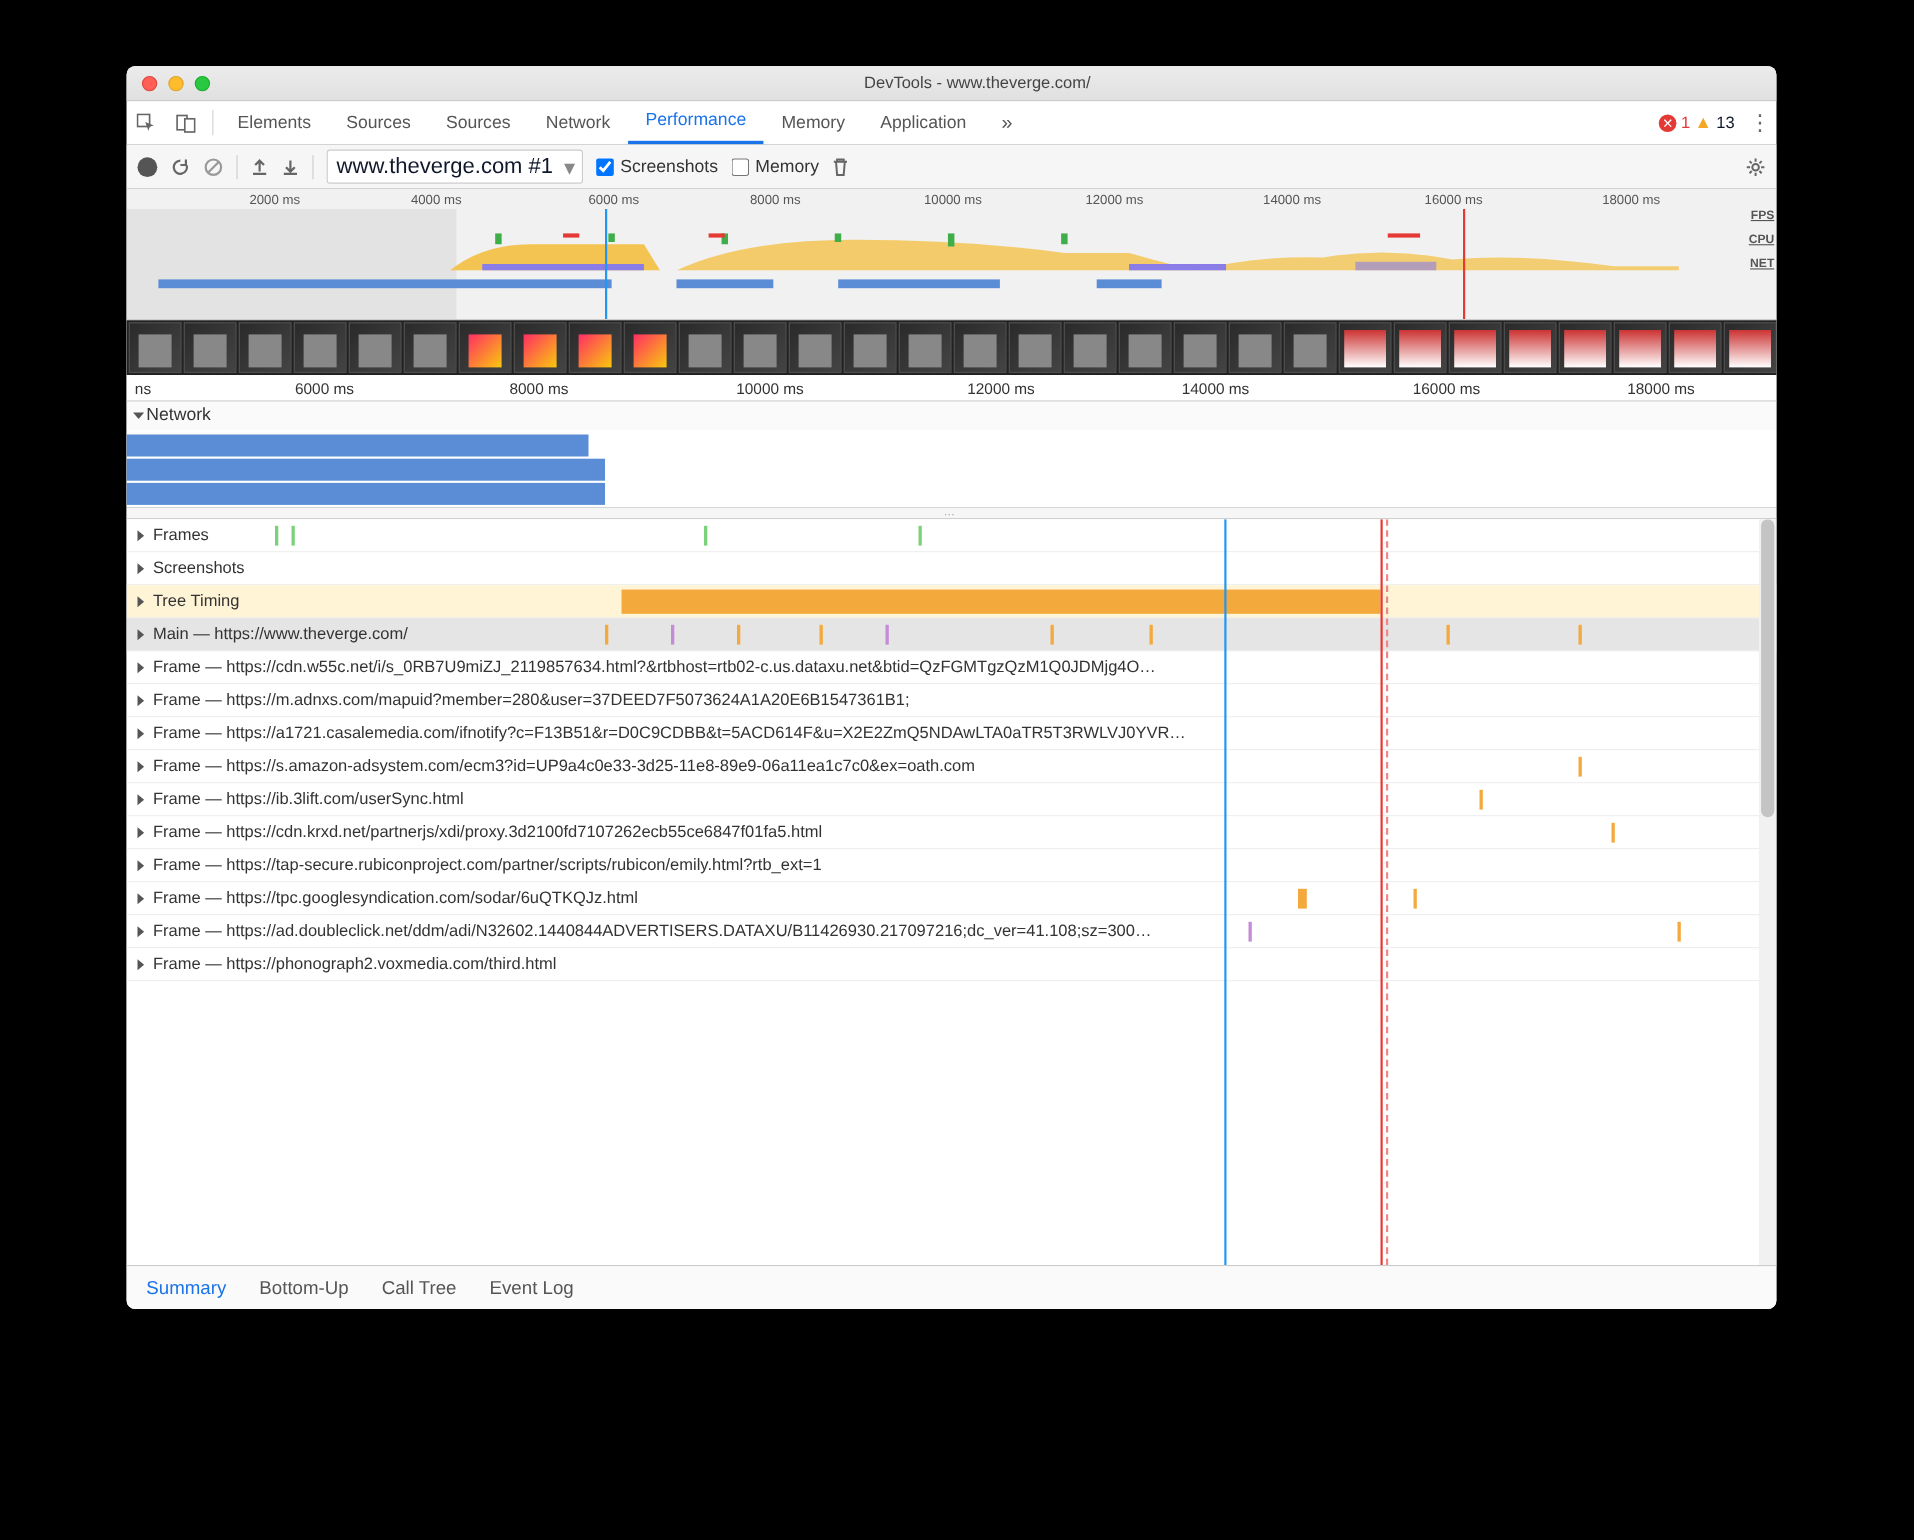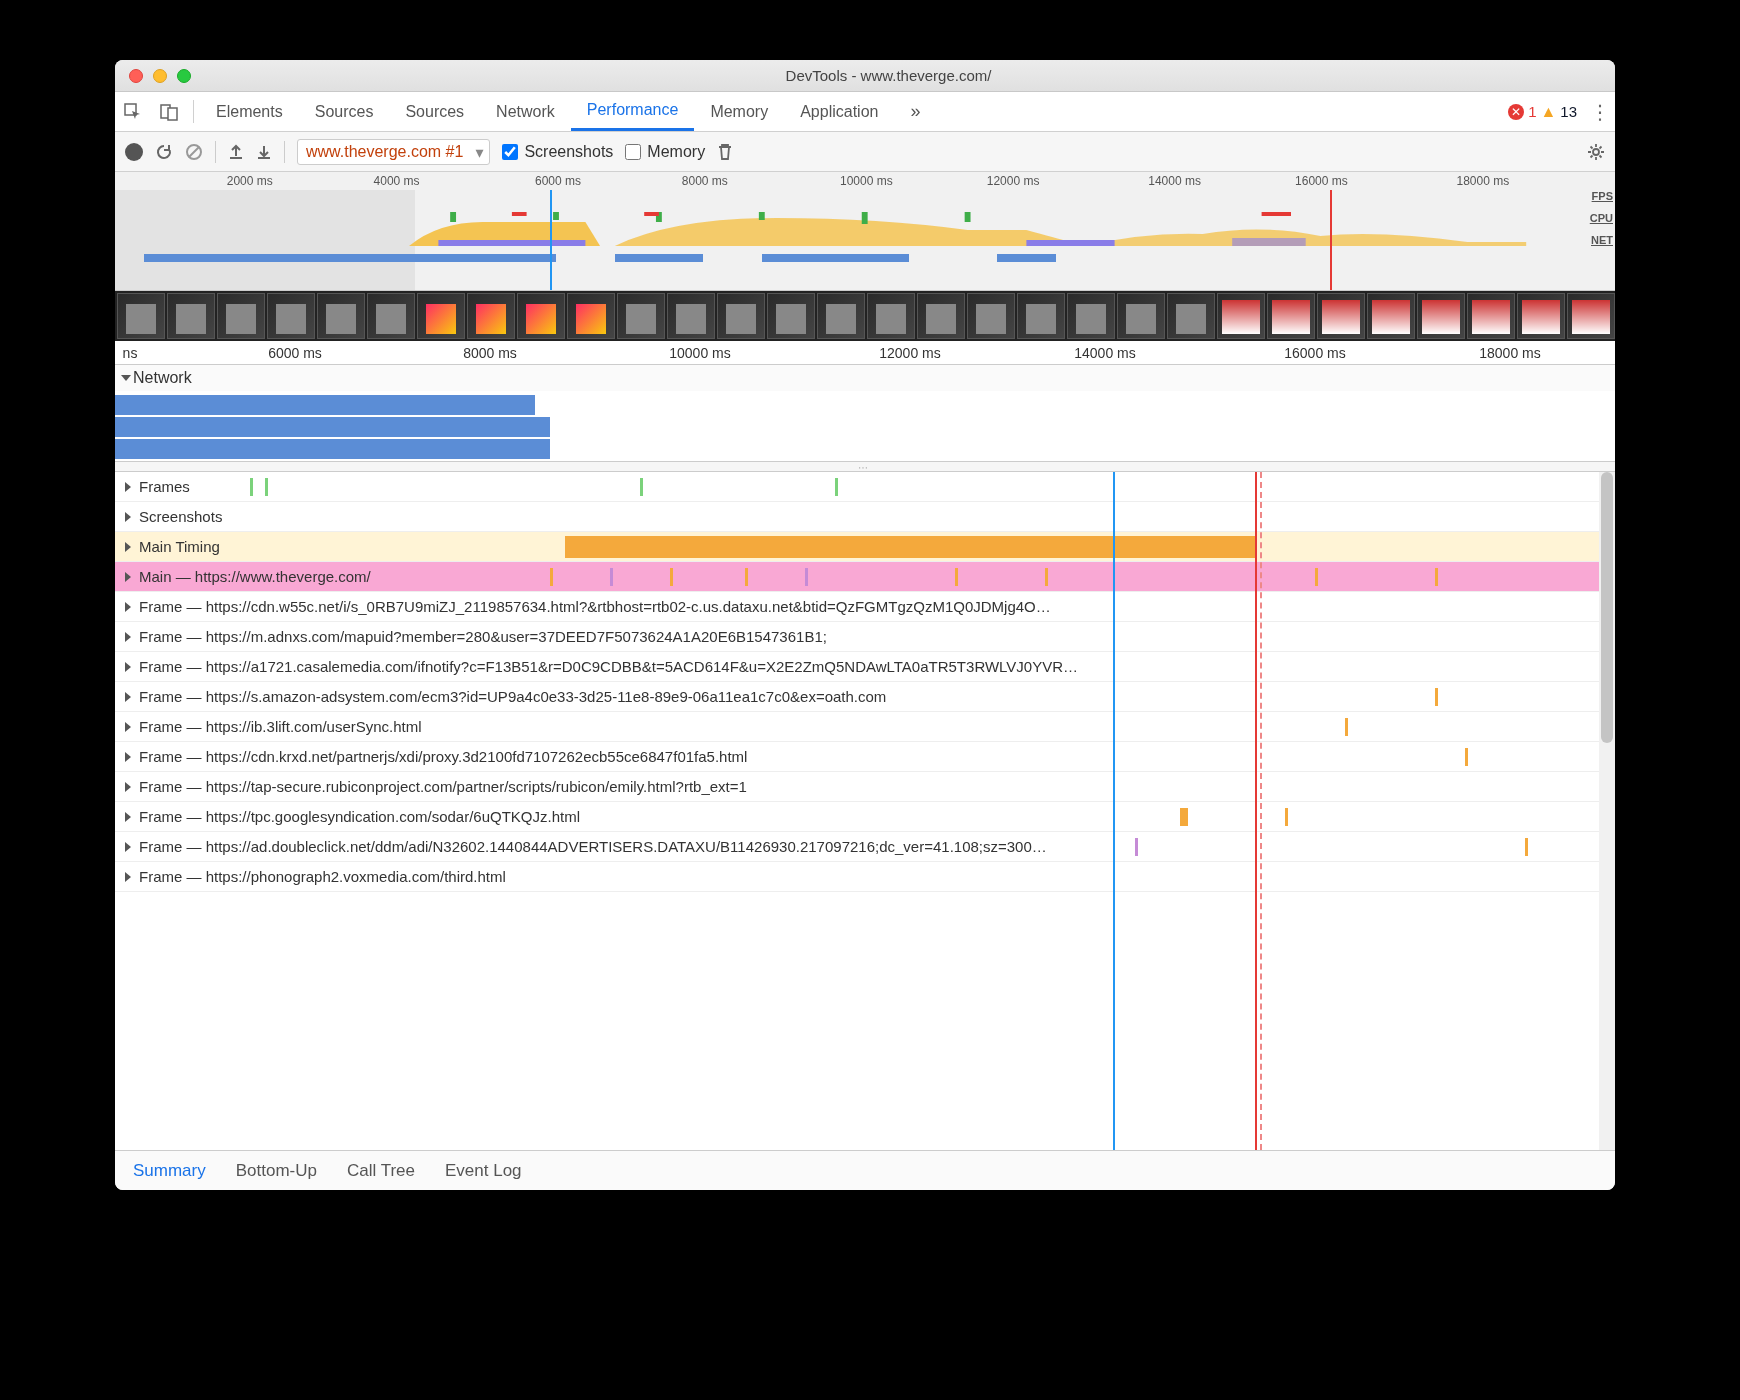--- a/index.html
+++ b/index.html
@@ -70,21 +70,21 @@
     display:flex;
     align-items:center;
     padding: 0 10px;
     gap: 12px;
     color:#666;
     background:#f6f6f6;
   }
   .toolbar .circle { width:18px; height:18px; border-radius:50%; background:#555; }
   .toolbar .vsep { width:1px; height:22px; background:#ccc; }
   .toolbar .select {
-    border:1px solid #ccc; background:#fff; padding:3px 26px 3px 8px; border-radius:3px; color:#c2410c; font-size:16px;
+    border:1px solid #ccc; background:#fff; padding:3px 26px 3px 8px; border-radius:3px; color:#0f172a; font-size:20px;
     position:relative;
   }
   .toolbar .select:after { content:"▾"; position:absolute; right:6px; color:#888; }
   .toolbar label { display:flex; align-items:center; gap:6px; font-size:16px; color:#333; }
   .toolbar input[type=checkbox]{ width:16px; height:16px; }
   .toolbar .gear { margin-left:auto; }
   
   .overview {
     position:relative;
     border-bottom:1px solid #ccc;
@@ -120,21 +120,21 @@
   
   .flame {
     flex:1;
     overflow:auto;
     position:relative;
     font-size:15px;
     background:#fff;
   }
   .flame-row { height:30px; border-bottom:1px solid #eee; display:flex; align-items:center; position:relative; white-space:nowrap; }
   .flame-row.hl { background:#fff4d6; }
-  .flame-row.sel { background:#f9a8d4;text-align:right; }
+  .flame-row.sel { background:#e5e5e5;text-align:right; }
   .flame-row .tri { margin:0 6px 0 10px; }
   .flame-row .label { z-index:2; background:rgba(255,255,255,0); padding:0 2px; }
   .flame-row.hl .label { background:#fff4d6; }
   .flame-bar { position:absolute; top:4px; height:22px; background:#f4a93c; }
   .vline { position:absolute; top:0; bottom:0; width:2px; z-index:3; }
   .vline.blue { background:#2196f3; }
   .vline.red { background:#e53935; }
   .vline.reddash { width:0; border-left:2px dashed #e88; }
   .spark { position:absolute; top:6px; width:3px; height:18px; background:#f4a93c; }
   .spark.p { background:#c58bd6; }
@@ -363,21 +363,21 @@
         <div class="spark g" style="left:10%;"></div>
       <div class="spark g" style="left:35%;"></div>
         <div class="spark g" style="left:48%;"></div>
     </div>
     <div class="flame-row">
       <span class="tri"></span>
       <span class="label">Screenshots</span>
     </div>
     <div class="flame-row hl">
       <span class="tri"></span>
-      <span class="label">Main Timing</span>
+      <span class="label">Tree Timing</span>
       <div class="flame-bar" style="left:30%; width:46%;"></div>
     </div>
     <div class="flame-row sel">
       <span class="tri"></span>
       <span class="label">Main — https://www.theverge.com/</span>
       <div class="spark" style="left:29%;"></div>
         <div class="spark p" style="left:33%;"></div>
       <div class="spark" style="left:37%;"></div>
         <div class="spark" style="left:42%;"></div>
       <div class="spark p" style="left:46%;"></div>

